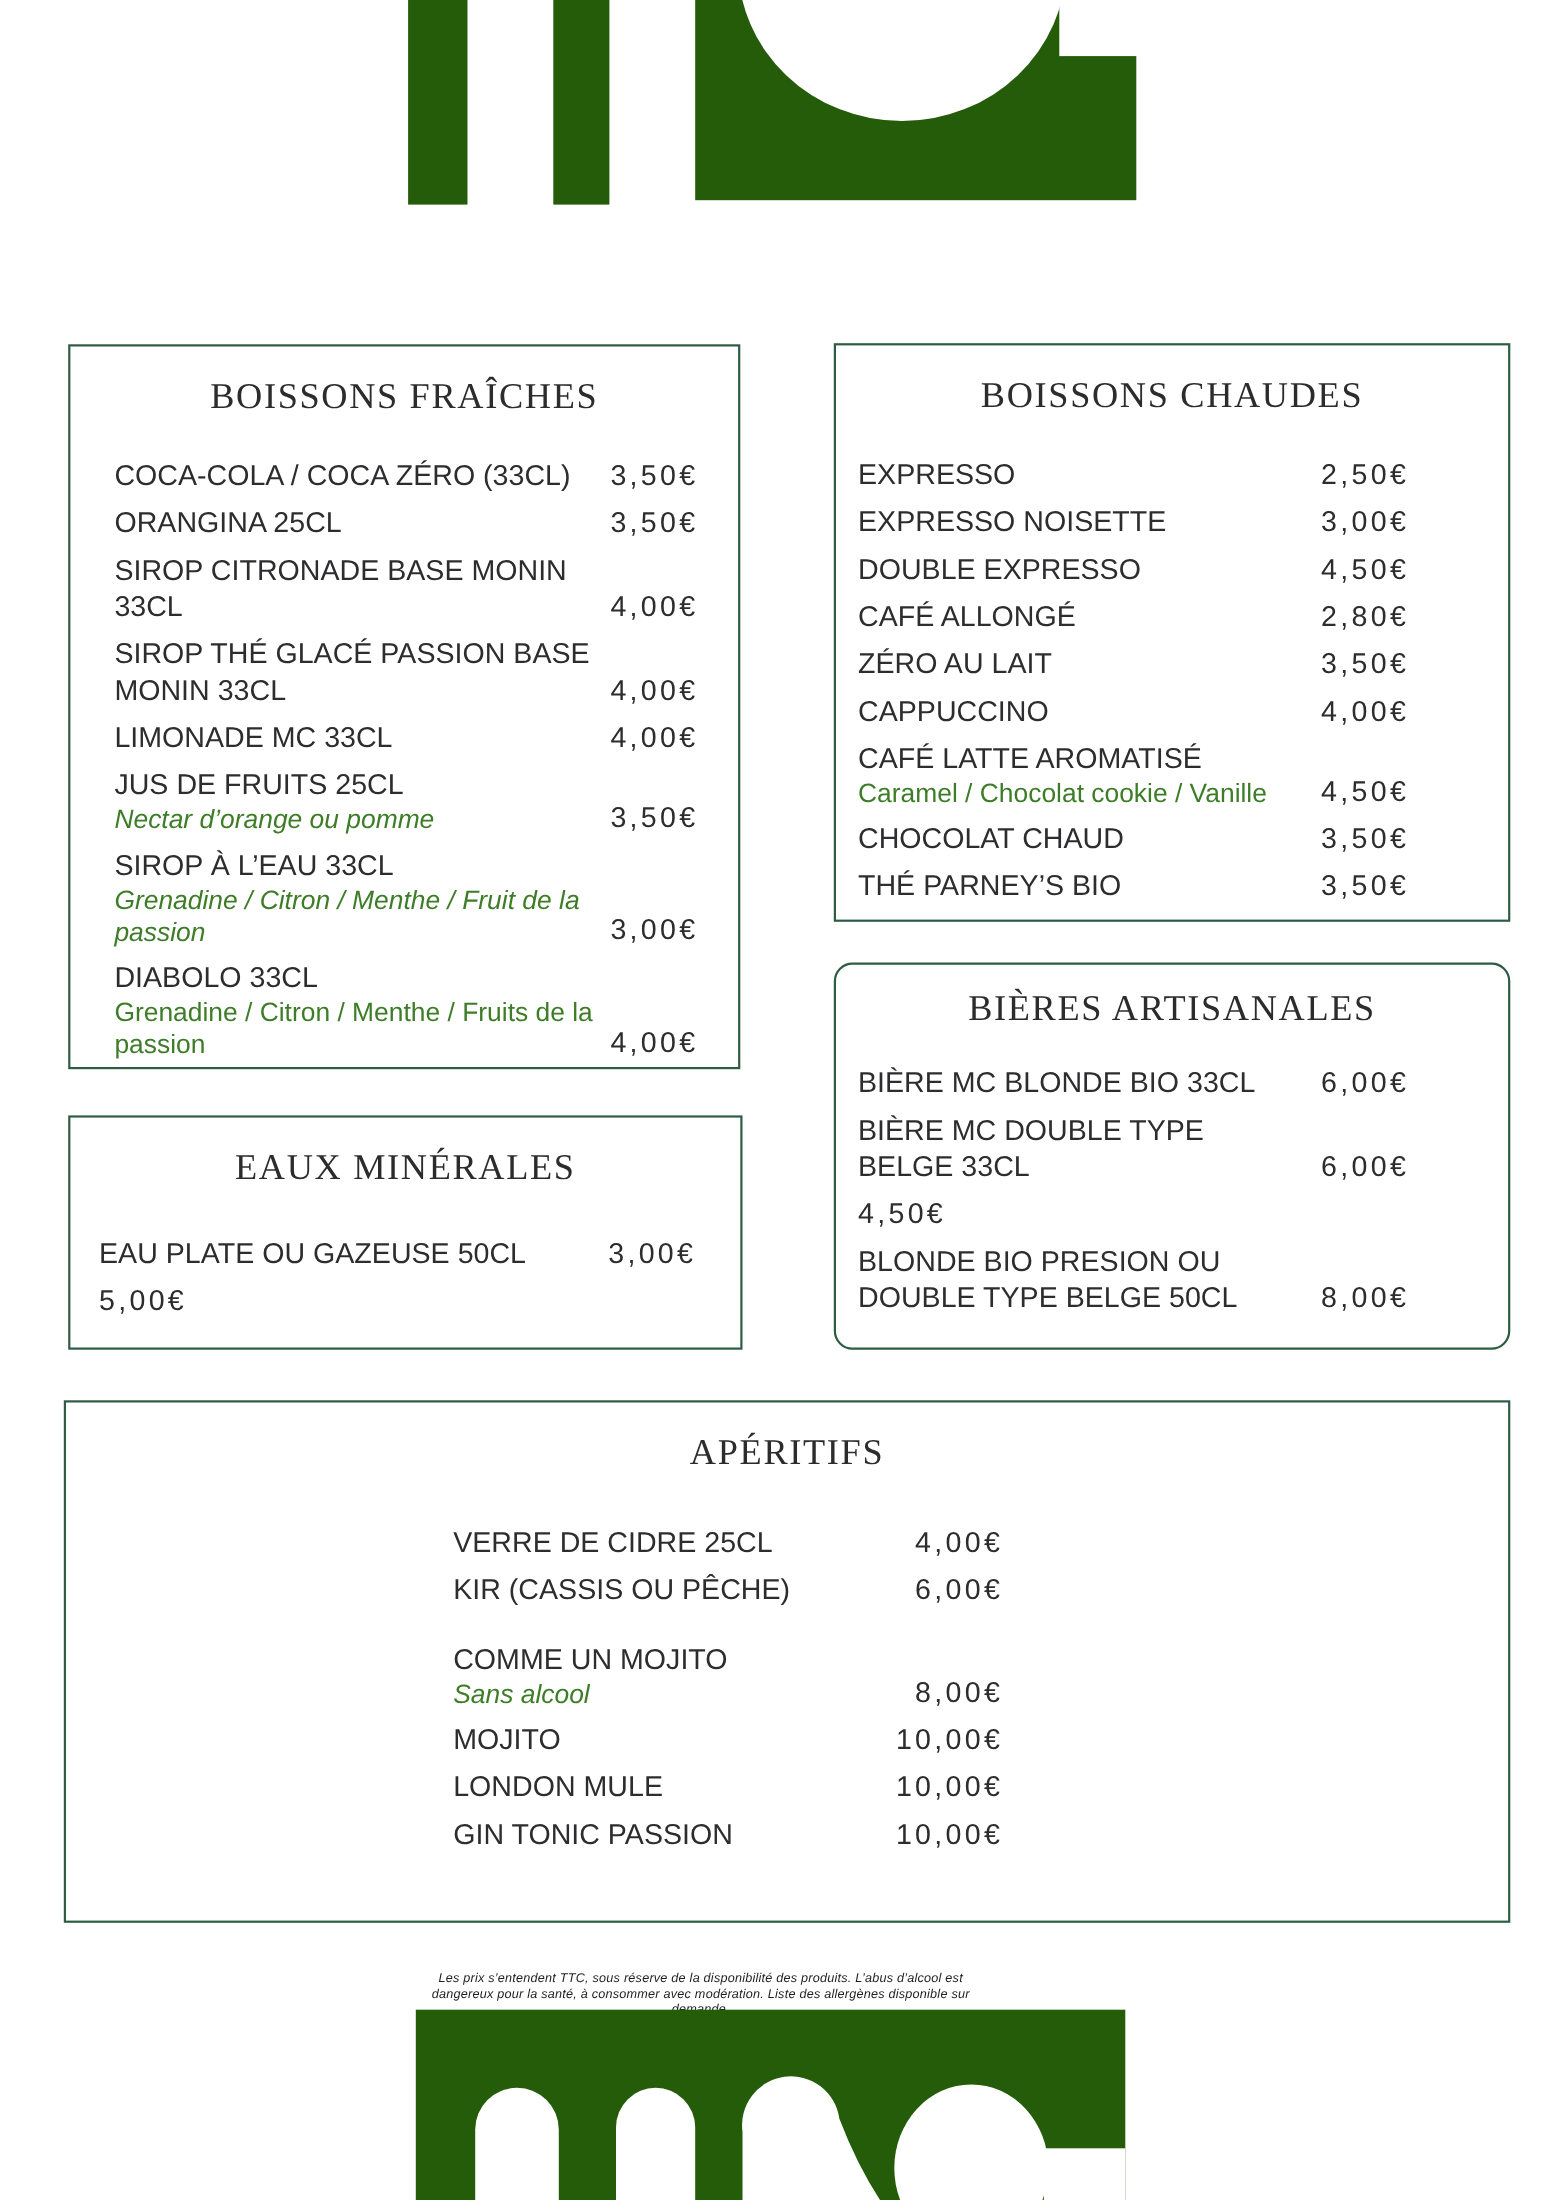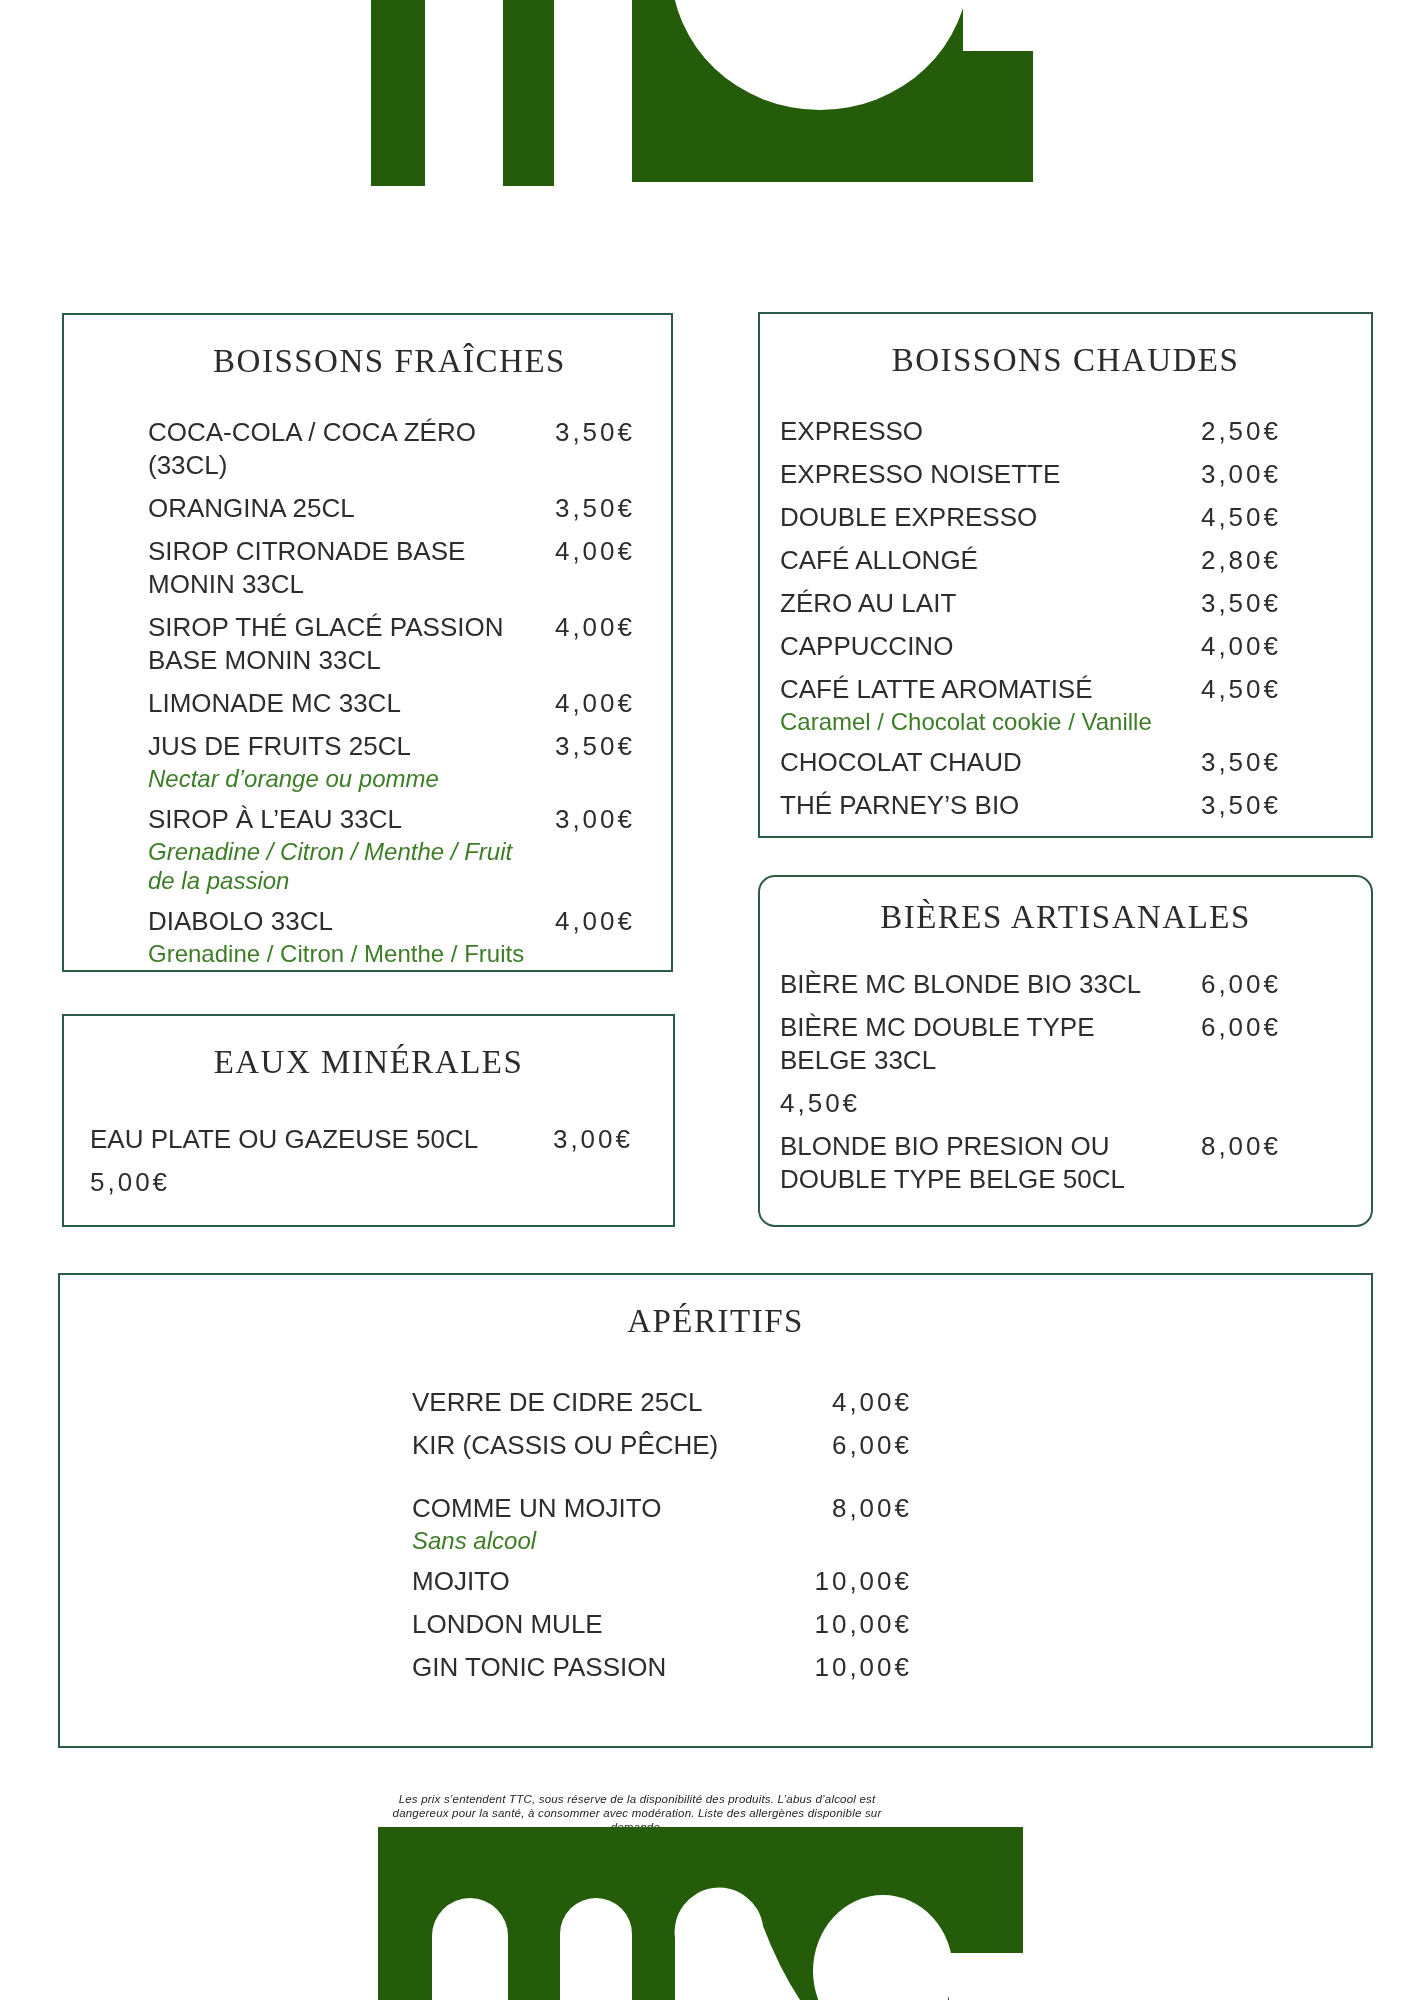--- a/index.html
+++ b/index.html
@@ -21,21 +21,21 @@
     color:#2c2c2c;text-align:center;margin-top:26px;
   }
   .box-title.sub{margin-top:36px;}
   .items{margin-top:34px;padding:0 36px 0 40px;}
   .box--chaudes .items,.box--bieres .items{padding:0 90px 0 20px;}
   .box--eaux .items{padding:0 40px 0 26px;margin-top:40px;}
   .box--bieres .box-title{margin-top:20px;}
   .box--bieres .items{margin-top:30px;}
   .items.narrow{width:500px;padding:0;margin:44px 0 0 352px;}
   .items.narrow.cocktails{margin-top:30px;}
-  .row{display:flex;justify-content:space-between;align-items:flex-start;gap:16px;margin-bottom:10px;}
+  .row{display:flex;justify-content:space-between;align-items:flex-end;gap:16px;margin-bottom:10px;}
   .label{flex:1 1 auto;min-width:0;}
   .box--fraiches .label{max-width:435px;}
   .box--bieres .label{max-width:385px;}
   .nm{font-size:26px;line-height:33px;color:var(--text-dark);}
   .price{font-size:26px;line-height:33px;color:var(--text-dark);letter-spacing:3px;white-space:nowrap;}
   .note{font-size:24px;line-height:29px;color:var(--note-green);margin-top:1px;}
   .note.italic{font-style:italic;}
   .footer{
     position:absolute;top:1792px;left:392px;width:490px;
     text-align:center;font-style:italic;font-size:11.5px;line-height:14px;
@@ -48,21 +48,21 @@
 <div class="page">
 
   <svg class="logo" style="top:0;" width="1414" height="190" viewBox="0 0 1414 190" aria-hidden="true">
     <rect class="lg" x="371" y="0" width="54" height="186"></rect>
     <rect class="lg" x="503" y="0" width="51" height="186"></rect>
     <rect class="lg" x="632" y="0" width="401" height="182"></rect>
     <ellipse cx="820" cy="-32" rx="149" ry="142" fill="#ffffff"></ellipse>
     <rect x="963" y="0" width="72" height="51" fill="#ffffff"></rect>
   </svg>
 
-  <section class="box box--fraiches" style="left:62px;top:313px;width:611px;height:659px;padding-left:44px;">
+  <section class="box box--fraiches" style="left:62px;top:313px;width:611px;height:659px;">
     <h2 class="box-title">BOISSONS FRAÎCHES</h2>
     <div class="items">
 
         <div class="row">
           <div class="label">
             <div class="nm">COCA-COLA / COCA ZÉRO  (33CL)</div>
 
           </div>
           <div class="price">3,50€</div>
         </div>

